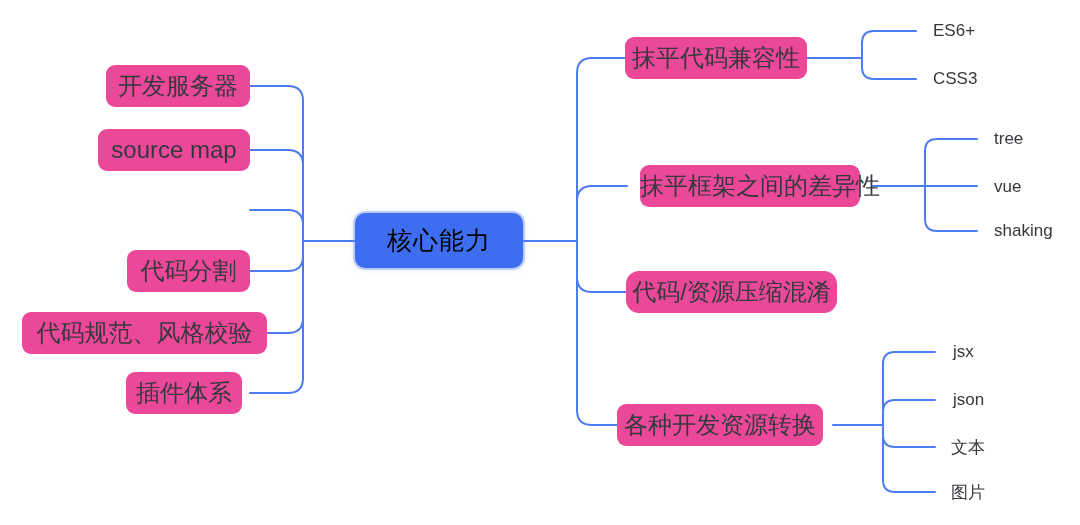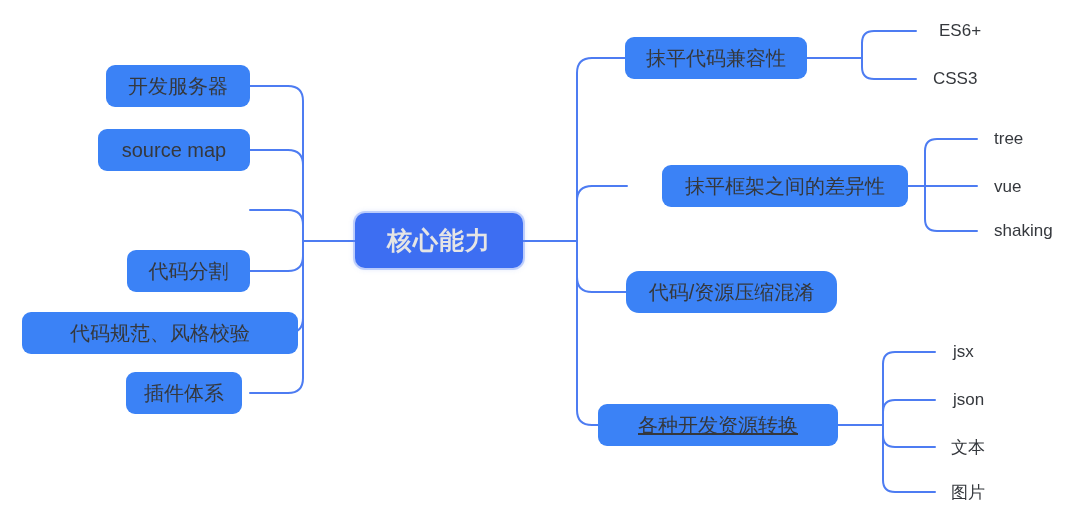--- a/index.html
+++ b/index.html
@@ -18,38 +18,38 @@
     fill:none;
     stroke:#4D7CF2;
     stroke-width:2;
     stroke-linecap:round;
   }
   .root-node{
     position:absolute;
     left:355px;top:213px;width:168px;height:55px;
     background:#3D6EF2;
     border-radius:10px;
-    color:#e5e5e5;
+    color:#000000;
     font-size:25px;
-    font-weight:700;
+    font-weight:400;
     line-height:55px;
     text-align:center;
     letter-spacing:1px;
     box-shadow:0 0 0 2px rgba(99,138,246,0.35), 0 0 6px rgba(61,110,242,0.25);
     box-sizing:border-box;
     white-space:nowrap;
   }
   .branch-box{
     position:absolute;
     height:42px;
     line-height:42px;
-    background:#3b82f6;
+    background:#ec4899;
     border-radius:9px;
     color:#35383D;
-    font-size:20px;
+    font-size:24px;
     text-align:center;
     box-sizing:border-box;
     white-space:nowrap;
   }
   .leaf{
     position:absolute;
     transform:translateY(-50%);
     color:#35383D;
     font-size:17px;
     white-space:nowrap;
@@ -89,29 +89,29 @@
     <path d="M 883 425 V 412 Q 883 400 895 400 H 935"></path>
     <path d="M 883 425 V 435 Q 883 447 895 447 H 935"></path>
     <path d="M 883 425 V 480 Q 883 492 895 492 H 935"></path>
   </svg>
 
   <div class="root-node">核心能力</div>
 
   <div class="branch-box" style="left:106px;top:65px;width:144px;">开发服务器</div>
   <div class="branch-box" style="left:98px;top:129px;width:152px;">source map</div>
   <div class="branch-box" style="left:127px;top:250px;width:123px;">代码分割</div>
-  <div class="branch-box" style="left:22px;top:312px;width:276px;">代码规范、风格校验</div>
+  <div class="branch-box" style="left:22px;top:312px;width:245px;">代码规范、风格校验</div>
   <div class="branch-box" style="left:126px;top:372px;width:116px;">插件体系</div>
 
   <div class="branch-box" style="left:625px;top:37px;width:182px;">抹平代码兼容性</div>
-  <div class="branch-box" style="left:662px;top:165px;width:246px;">抹平框架之间的差异性</div>
+  <div class="branch-box" style="left:640px;top:165px;width:220px;">抹平框架之间的差异性</div>
   <div class="branch-box" style="left:626px;top:271px;width:211px;border-radius:13px;">代码/资源压缩混淆</div>
-  <div class="branch-box" style="left:598px;top:404px;width:240px;text-decoration:underline;">各种开发资源转换</div>
+  <div class="branch-box" style="left:617px;top:404px;width:206px;">各种开发资源转换</div>
 
-  <div class="leaf" style="left:933px;top:31px;margin-left:6px;">ES6+</div>
+  <div class="leaf" style="left:933px;top:31px;">ES6+</div>
   <div class="leaf" style="left:933px;top:79px;">CSS3</div>
 
   <div class="leaf" style="left:994px;top:139px;">tree</div>
   <div class="leaf" style="left:994px;top:187px;">vue</div>
   <div class="leaf" style="left:994px;top:231px;">shaking</div>
 
   <div class="leaf" style="left:953px;top:352px;">jsx</div>
   <div class="leaf" style="left:953px;top:400px;">json</div>
   <div class="leaf" style="left:951px;top:447px;">文本</div>
   <div class="leaf" style="left:951px;top:492px;">图片</div>

